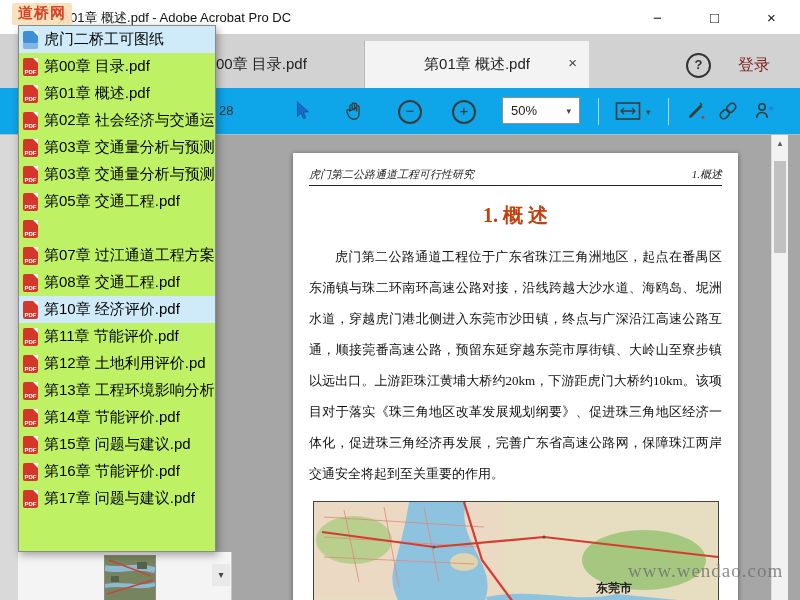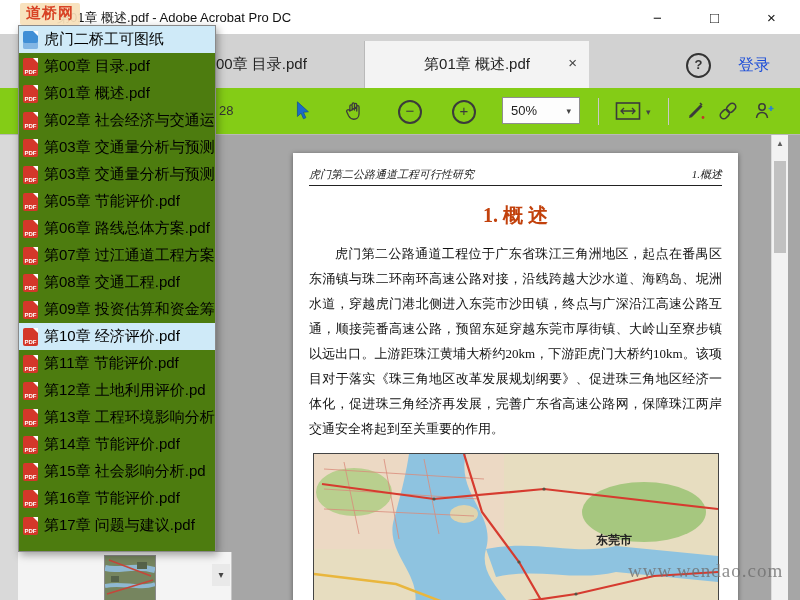--- a/index.html
+++ b/index.html
@@ -15,24 +15,24 @@
 
   
   .tabbar{position:absolute;left:0;top:34px;width:800px;height:54px;background:#d2d2d2;}
   .tab{position:absolute;top:7px;height:47px;display:flex;align-items:center;box-sizing:border-box;
        font-size:15px;color:#222;white-space:nowrap;}
   .tab.inactive{left:140px;width:225px;border-right:1px solid #b9b9b9;padding-left:61px;}
   .tab.active{left:365px;width:224px;background:#f3f3f3;justify-content:center;}
   .tab-close{position:absolute;right:12px;top:13px;font-size:15px;color:#444;}
   .help-btn{position:absolute;left:686px;top:19px;width:21px;height:21px;border:2px solid #333;
             border-radius:50%;text-align:center;line-height:20px;font-size:13px;font-weight:bold;color:#333;}
-  .login{position:absolute;left:738px;top:21px;font-size:16px;color:#1d4ed8;}
-
-  
-  .toolbar{position:absolute;left:0;top:88px;width:800px;height:47px;background:#84cc16;
+  .login{position:absolute;left:738px;top:21px;font-size:16px;color:#7f1d1d;}
+
+  
+  .toolbar{position:absolute;left:0;top:88px;width:800px;height:47px;background:#0ea5e9;
            border-bottom:1px solid #b9b9b9;box-sizing:border-box;}
   .pagecount{position:absolute;left:219px;top:15px;font-size:13px;color:#333;}
   .tool{position:absolute;top:11px;width:24px;height:24px;display:flex;align-items:center;justify-content:center;}
   .tool svg{display:block;}
   .t-sel{left:290px;} .t-hand{left:342px;}
   .circle-btn{position:absolute;top:12px;width:20px;height:20px;border:2px solid #3b3b3b;border-radius:50%;
               text-align:center;line-height:18px;font-size:15px;color:#3b3b3b;}
   .c-minus{left:398px;} .c-plus{left:452px;}
   .zoombox{position:absolute;left:502px;top:9px;width:78px;height:27px;border:1px solid #8f8f8f;
            background:#fdfdfd;box-sizing:border-box;display:flex;align-items:center;
@@ -47,21 +47,21 @@
   
   .docarea{position:absolute;left:0;top:135px;width:800px;height:465px;background:#a6a6a6;overflow:hidden;}
   .leftrail{position:absolute;left:0;top:0;width:18px;height:465px;background:#d9d9d9;border-right:1px solid #bfbfbf;}
   .page{position:absolute;left:293px;top:18px;width:445px;height:640px;background:#ffffff;
         box-shadow:0 1px 5px rgba(0,0,0,.45);box-sizing:border-box;padding:14px 16px 0;}
   .pheader{display:flex;justify-content:space-between;align-items:flex-end;
            font-family:"Liberation Serif",serif;font-style:italic;font-size:11px;color:#222;
            border-bottom:1px solid #222;padding-bottom:3px;gap:30px;}
   .ptitle{margin-top:16px;text-align:center;font-family:"Liberation Serif",serif;
           font-weight:bold;font-size:20px;color:#c2410c;}
-  .pbody{margin:12px 0 0;font-family:"Liberation Serif",serif;font-size:13px;line-height:25px;
+  .pbody{margin:12px 0 0;font-family:"Liberation Serif",serif;font-size:13px;line-height:31px;
          color:#111;text-align:justify;text-indent:2em;}
   .map{width:404px;height:240px;margin:12px auto 0;border:1px solid #444;box-sizing:content-box;}
   .map svg{display:block;width:100%;height:100%;}
 
   .scrollbar{position:absolute;left:771px;top:0;width:17px;height:465px;background:#f2f2f2;
              border-left:1px solid #dcdcdc;box-sizing:border-box;}
   .sb-up{height:17px;text-align:center;font-size:8px;color:#5e5e5e;line-height:17px;}
   .sb-thumb{position:absolute;left:2px;top:26px;width:12px;height:92px;background:#c1c1c1;}
 
   .url-watermark{position:absolute;left:628px;top:425px;z-index:9;
@@ -70,38 +70,38 @@
 
   
   .blpanel{position:absolute;left:18px;top:552px;width:214px;height:48px;background:#f4f4f4;
            border-right:1px solid #c7c7c7;z-index:5;box-sizing:border-box;}
   .thumb-frag{position:absolute;left:86px;top:3px;width:50px;height:44px;border:1px solid #8a8a8a;overflow:hidden;}
   .thumb-frag svg{display:block;}
   .panel-chevron{position:absolute;right:1px;top:12px;width:18px;height:22px;text-align:center;
                  line-height:22px;font-size:10px;color:#444;background:#e9e9e9;}
 
   
-  .overlay{position:absolute;left:18px;top:25px;width:198px;height:527px;background:#4d7c0f;
+  .overlay{position:absolute;left:18px;top:25px;width:198px;height:527px;background:#bef264;
            border:1px solid #8a8a8a;box-sizing:border-box;z-index:20;overflow:hidden;
            box-shadow:2px 3px 8px rgba(0,0,0,.35);}
   .row{height:27px;display:flex;align-items:center;gap:6px;padding-left:4px;box-sizing:border-box;
        font-size:15px;color:#000;white-space:nowrap;overflow:hidden;}
   .row.selected{background:#cfeaf8;}
   .fi{position:relative;flex:0 0 auto;width:15px;height:18px;border-radius:2px;
       display:flex;align-items:flex-end;justify-content:center;
       font-family:"Liberation Sans",sans-serif;font-weight:bold;font-size:6px;color:#fff;
       padding-bottom:1px;box-sizing:border-box;}
   .fi::after{content:"";position:absolute;top:0;right:0;border-top:5px solid #fff;
              border-left:5px solid transparent;}
   .fi.pdf{background:#d4372a;}
   .fi.drw{background:#3f8fd6;box-shadow:inset 0 -6px 0 rgba(255,255,255,.35);}
   .lbl{overflow:hidden;text-overflow:clip;}
 
   
-  .logo{position:absolute;left:20px;top:3px;z-index:40;padding:1px 6px 2px;
+  .logo{position:absolute;left:12px;top:3px;z-index:40;padding:1px 6px 2px;
         background:rgba(247,224,185,.92);color:#d84326;font-weight:bold;font-size:15px;
         border-radius:2px;letter-spacing:1px;}
 </style>
 </head>
 <body>
 
 <div class="app">
 
   <div class="titlebar">
     <div class="title">第01章 概述.pdf - Adobe Acrobat Pro DC</div>
@@ -271,38 +271,33 @@
       <div class="row">
         <span class="fi pdf">PDF</span>
         <span class="lbl">第03章 交通量分析与预测</span>
       </div>
       <div class="row">
         <span class="fi pdf">PDF</span>
         <span class="lbl">第03章 交通量分析与预测</span>
       </div>
       <div class="row">
         <span class="fi pdf">PDF</span>
-        <span class="lbl">第05章 节能评价.pdf</span>
-      </div>
-      <div class="row">
-        <span class="fi pdf">PDF</span>
-        <span class="lbl">第06章 路线总体方案.pdf</span>
+        <span class="lbl">第05章 交通工程.pdf</span>
+      </div>
+      <div class="row">
+        <span class="fi pdf">PDF</span>
       </div>
       <div class="row">
         <span class="fi pdf">PDF</span>
         <span class="lbl">第07章 过江通道工程方案</span>
       </div>
       <div class="row">
         <span class="fi pdf">PDF</span>
         <span class="lbl">第08章 交通工程.pdf</span>
       </div>
-      <div class="row">
-        <span class="fi pdf">PDF</span>
-        <span class="lbl">第09章 投资估算和资金筹</span>
-      </div>
       <div class="row selected">
         <span class="fi pdf">PDF</span>
         <span class="lbl">第10章 经济评价.pdf</span>
       </div>
       <div class="row">
         <span class="fi pdf">PDF</span>
         <span class="lbl">第11章 节能评价.pdf</span>
       </div>
       <div class="row">
         <span class="fi pdf">PDF</span>
@@ -311,21 +306,21 @@
       <div class="row">
         <span class="fi pdf">PDF</span>
         <span class="lbl">第13章 工程环境影响分析</span>
       </div>
       <div class="row">
         <span class="fi pdf">PDF</span>
         <span class="lbl">第14章 节能评价.pdf</span>
       </div>
       <div class="row">
         <span class="fi pdf">PDF</span>
-        <span class="lbl">第15章 社会影响分析.pd</span>
+        <span class="lbl">第15章 问题与建议.pd</span>
       </div>
       <div class="row">
         <span class="fi pdf">PDF</span>
         <span class="lbl">第16章 节能评价.pdf</span>
       </div>
       <div class="row">
         <span class="fi pdf">PDF</span>
         <span class="lbl">第17章 问题与建议.pdf</span>
       </div>
     </div>

